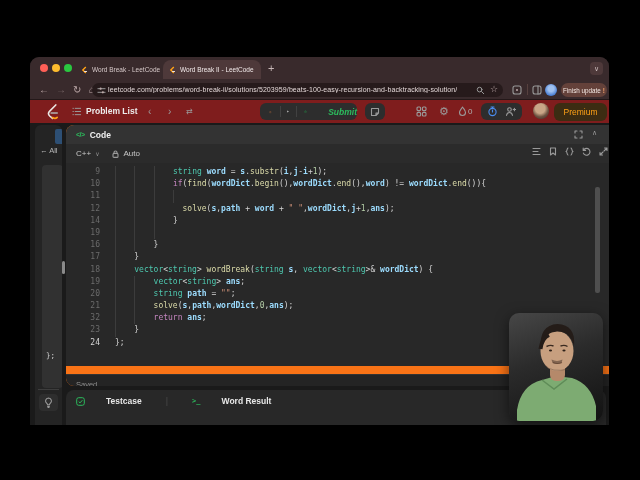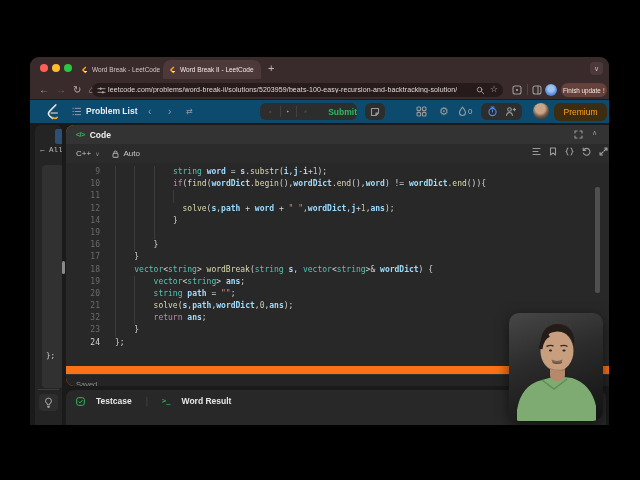--- a/index.html
+++ b/index.html
@@ -33,42 +33,42 @@
   .urltext { font-size:7px; color:#e3d8d8; margin-left:16px; letter-spacing:.1px; white-space:nowrap; overflow:hidden; }
   .pill-ico { position:absolute; top:3px; }
   .avatar-b { position:absolute; left:515px; top:4.5px; width:12px; height:12px; border-radius:50%;
               background:radial-gradient(circle at 50% 40%, #9fc1f0 0 30%, #4a7fd4 70%); }
   .update-btn { position:absolute; left:531px; top:4px; width:46px; height:14px; border-radius:7px;
                 background:#64413a; color:#f3e8e3; font-size:6.3px; display:flex; align-items:center;
                 justify-content:center; gap:2px; }
   .update-btn b { color:#f0a16c; font-weight:700; }
 
   
-  .lcnav { position:absolute; left:0; top:43px; width:100%; height:23px; background:#0c4a6e; }
+  .lcnav { position:absolute; left:0; top:43px; width:100%; height:23px; background:#7f1d1d; }
   .lc-item { position:absolute; color:#9b9b9b; font-size:10px; }
   .plist { position:absolute; left:56px; top:6px; color:#ececec; font-size:8.5px; font-weight:600; }
   .rungroup { position:absolute; left:230px; top:3px; width:97px; height:17px; background:#2d2d2d;
               border-radius:6px; display:flex; align-items:center; }
   .rungroup .sep { width:1px; height:11px; background:#414141; }
-  .submit-txt { color:#2cbb5d; font-size:8.5px; font-weight:600; margin-left:21px; }
+  .submit-txt { color:#2cbb5d; font-size:8.5px; font-weight:600; margin-left:21px;font-style:italic; }
   .squarebtn { position:absolute; top:3px; width:20px; height:17px; background:#2d2d2d; border-radius:6px;
                display:flex; align-items:center; justify-content:center; }
   .streak0 { position:absolute; left:438px; top:7px; color:#b0b0b0; font-size:8px; }
   .timerpill { position:absolute; left:451px; top:3px; width:41px; height:17px; background:#2d2d2d;
                border-radius:6px; display:flex; align-items:center; justify-content:space-evenly; }
   .lc-avatar { position:absolute; left:503px; top:3px; width:16px; height:16px; border-radius:50%;
                background:radial-gradient(circle at 45% 35%, #c9a687 0 35%, #6e5342 60%, #2c2521 100%); }
   .premium { position:absolute; left:524px; top:2.5px; width:53px; height:18px; background:#3c2c12;
              border-radius:6px; color:#ffa116; font-size:8.5px; display:flex; align-items:center; justify-content:center; }
 
   
   .rail { position:absolute; left:5px; top:68px; width:27px; height:300px; background:#242424;
           border-radius:6px 6px 0 0; overflow:hidden; }
   .rail-doc { position:absolute; left:20px; top:4px; width:12px; height:15px; background:#2d4f74; border-radius:2px; }
-  .rail-all { position:absolute; left:5px; top:21px; color:#b8b8b8; font-size:7.5px; white-space:nowrap;font-family:Liberation Mono, monospace; }
+  .rail-all { position:absolute; left:5px; top:21px; color:#b8b8b8; font-size:7.5px; white-space:nowrap; }
   .rail-col { position:absolute; left:7px; top:40px; width:21px; height:223px; background:#313131; border-radius:4px; }
   .rail-snip { position:absolute; left:11px; top:226px; color:#cfcfcf; font-size:7.5px;
                font-family:"DejaVu Sans Mono", monospace; }
   .rail-div { position:absolute; left:3px; top:264px; width:21px; height:1px; background:#3d3d3d; }
   .rail-bulb { position:absolute; left:4px; top:269px; width:19px; height:17px; background:#2e2e2e;
                border-radius:4px; display:flex; align-items:center; justify-content:center; }
   .drag { position:absolute; left:32px; top:204px; width:3px; height:13px; background:#8a8a8a; border-radius:2px; }
 
   
   .panel { position:absolute; left:36px; top:68px; width:584px; height:261px; background:#f97316;
@@ -98,21 +98,21 @@
   .tk-p { color:#d4d4d4; }
   .vscroll { position:absolute; left:529px; top:62px; width:5px; height:106px; background:#4f4f4f; border-radius:2px; }
 
   .p-foot { position:absolute; left:0; top:241px; width:100%; height:20px; background:#242424;
             border-top:1px solid #333; display:flex; align-items:center;margin-top:8px; }
   .saved { color:#8f8f8f; font-size:7.5px; margin-left:10px; }
 
   
   .tcbar { position:absolute; left:36px; top:333px; width:540px; height:35px; background:#282828;
            border-radius:8px 8px 0 0; }
-  .tcrow { position:absolute; left:10px; top:6px; display:flex; align-items:center; gap:11px; }
+  .tcrow { position:absolute; left:10px; top:6px; display:flex; align-items:center; gap:21px; }
   .tclabel { color:#e8e8e8; font-size:8.5px; font-weight:700; }
   .tcdiv { color:#4a4a4a; font-size:9px; margin:0 3px; }
   .term { color:#2cbb5d; font-size:7px; font-weight:700; font-family:"DejaVu Sans Mono",monospace; }
 
   
   .webcam { position:absolute; left:509px; top:313px; width:94px; height:108px; border-radius:10px;
             overflow:hidden; background:linear-gradient(160deg,#474747 0%,#2b2b2b 42%,#121212 100%);
             box-shadow:0 4px 14px rgba(0,0,0,.55); z-index:50; }
 
   svg { display:block; }

